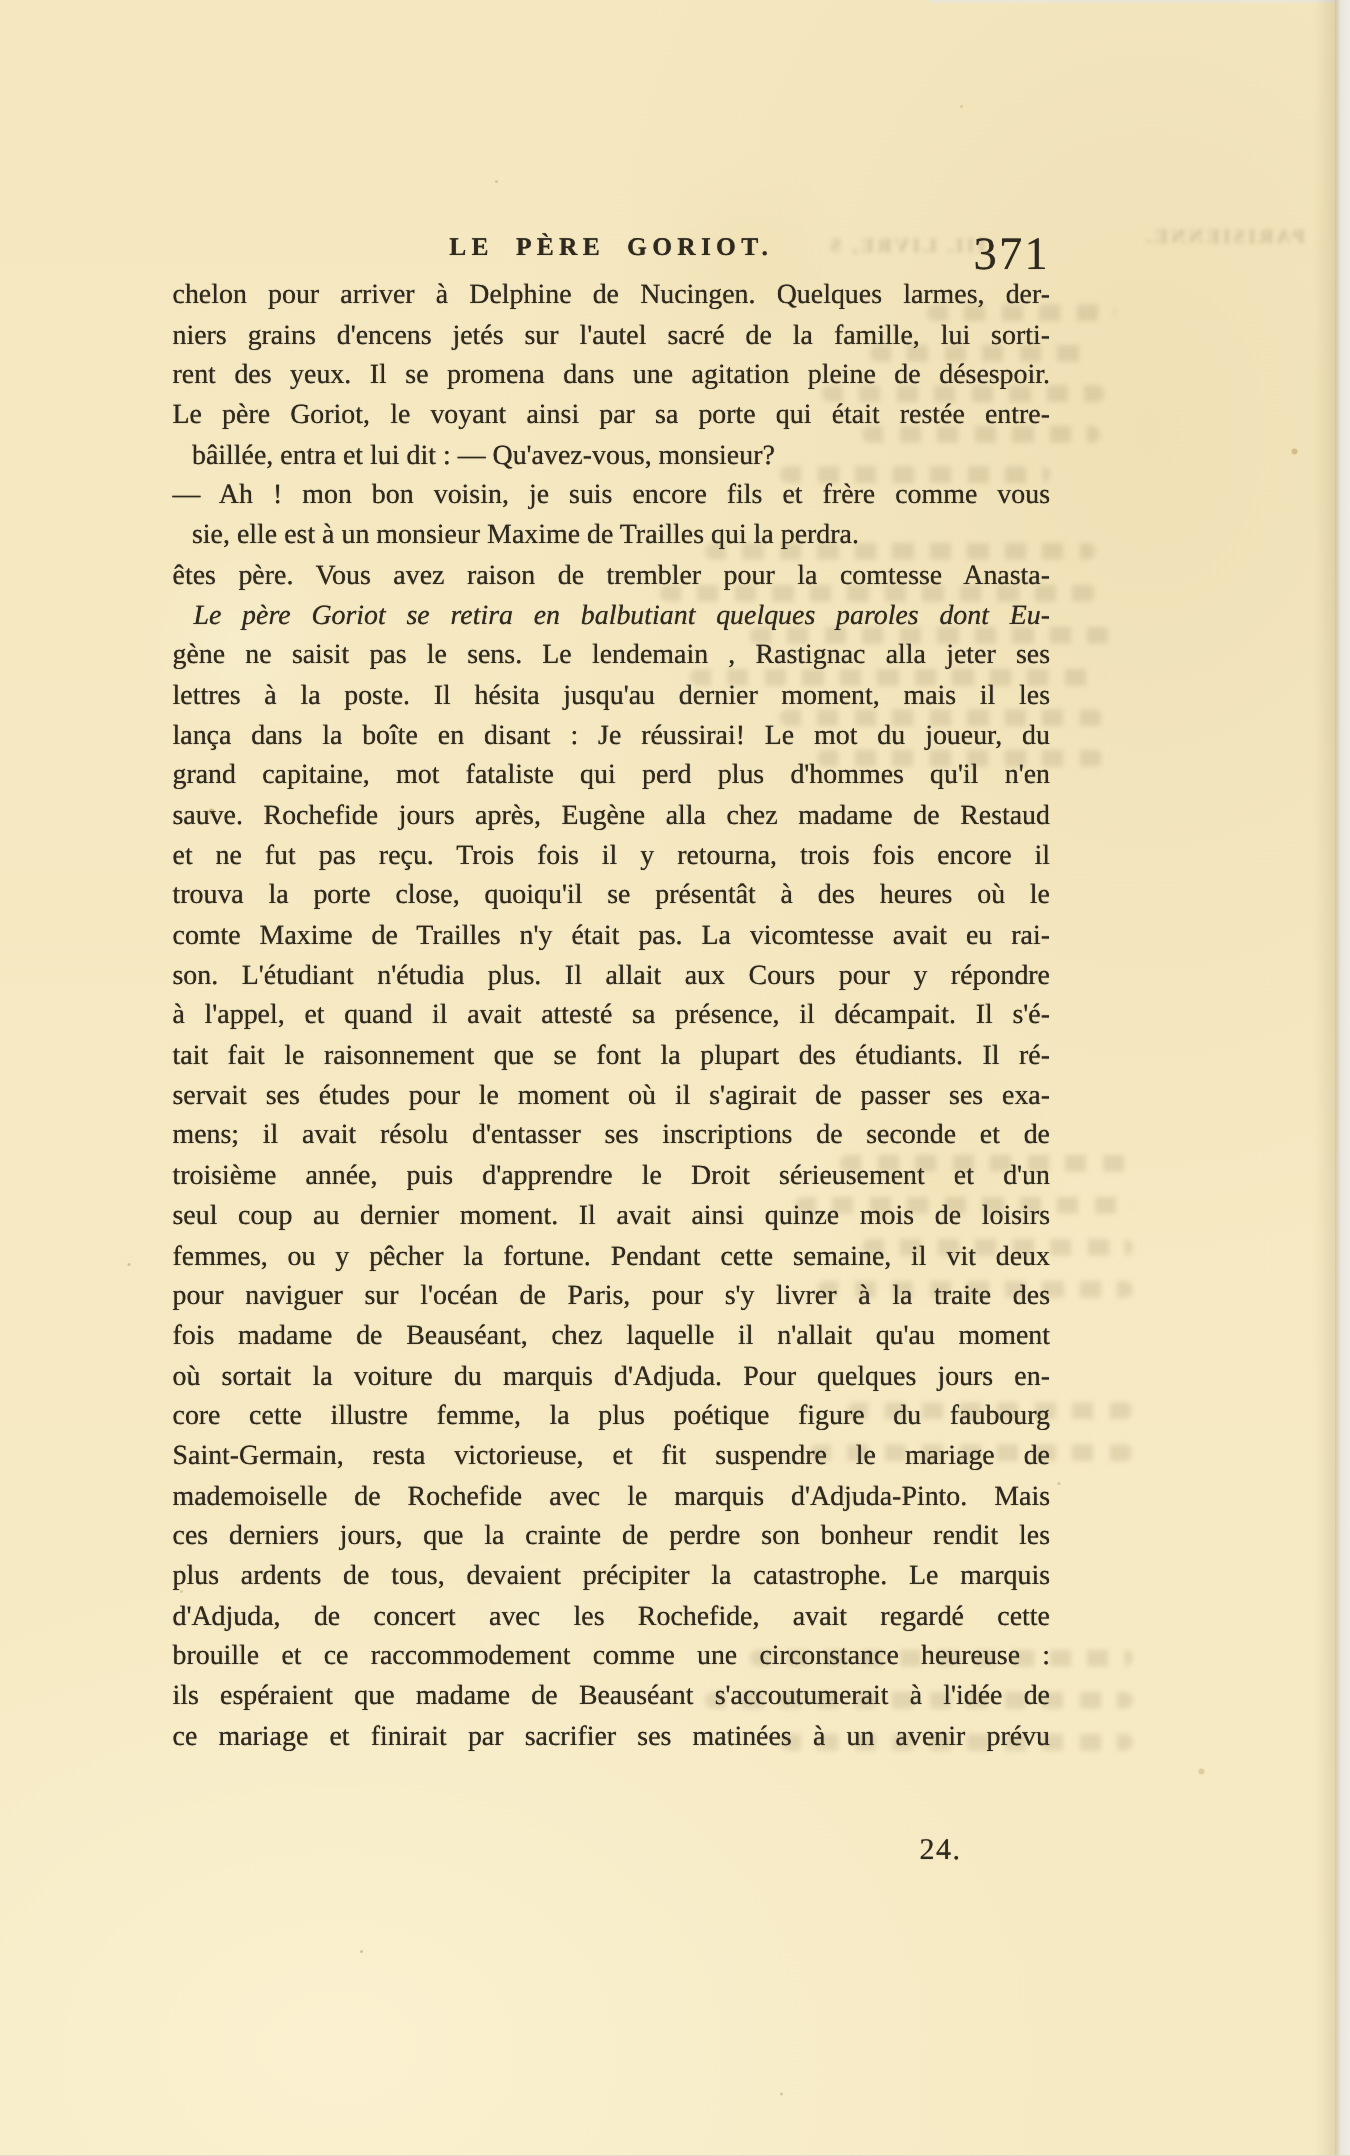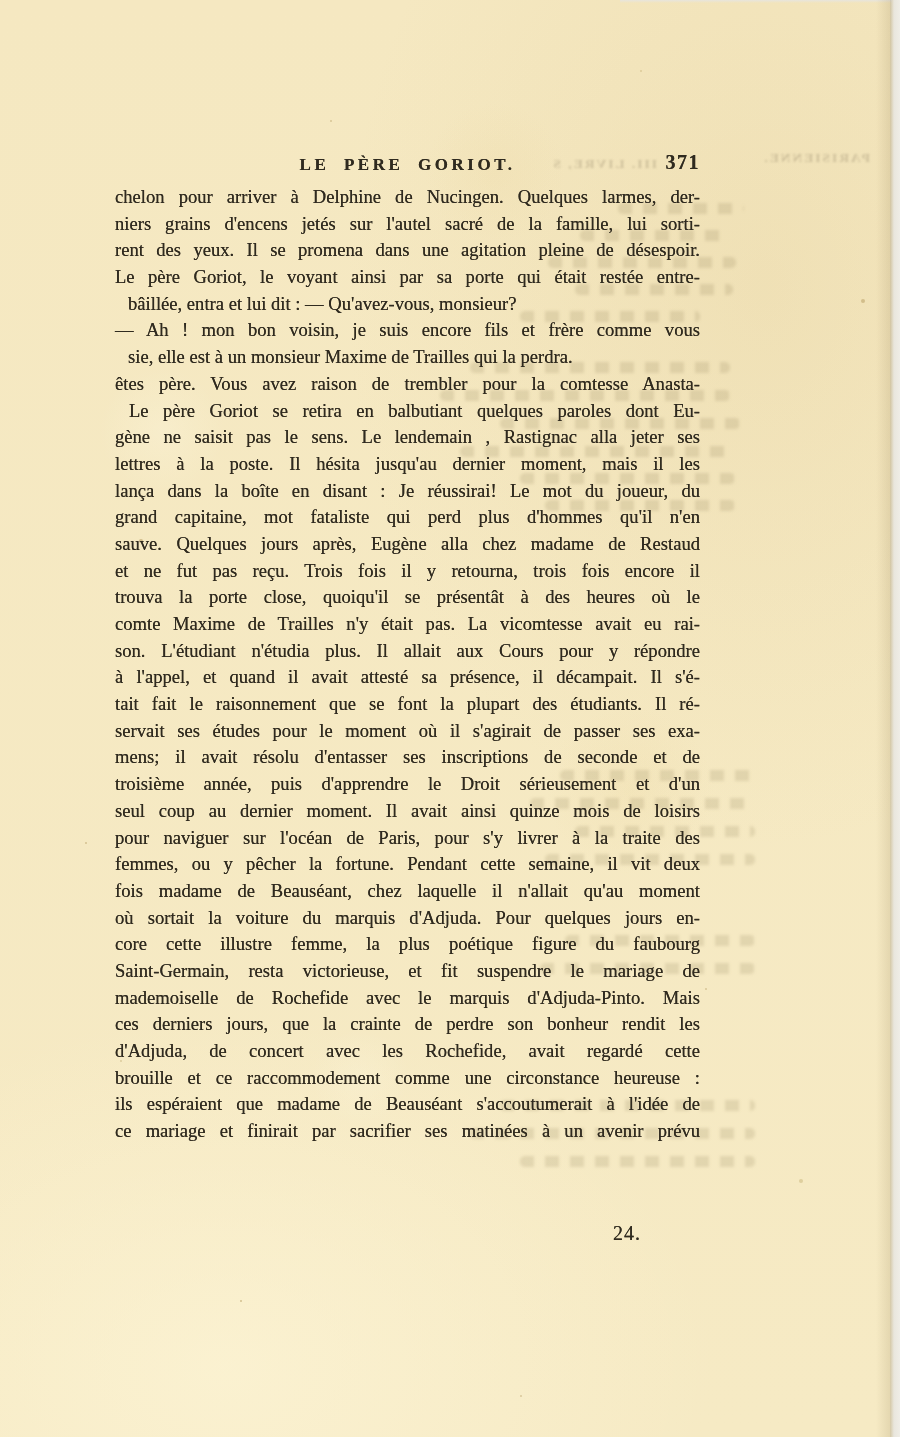--- a/index.html
+++ b/index.html
@@ -62,38 +62,38 @@
   }
   .header-title {
     position: absolute; left: 0; right: 0; top: 1px;
     text-align: center;
     font-size: 17px; font-weight: bold;
     letter-spacing: 3.5px; word-spacing: 7px;
     text-shadow: 0 0 .5px rgba(47,42,31,.8);
   }
   .page-number {
     position: absolute; right: 0; top: -3px;
-    font-size: 20px; font-weight: bold;
+    font-size: 31px; font-weight: normal;
     letter-spacing: 1.5px;
     text-shadow: 0 0 .5px rgba(47,42,31,.7);
   }
 
   .text-block {
     position: absolute; top: 184px; left: 115px; width: 585px;
   }
   .line {
     height: 26.7px; line-height: 26.7px;
     font-size: 18.6px;
     text-align: justify;
     text-align-last: justify;
     white-space: nowrap;
     text-shadow: 0 0 .55px rgba(43,37,26,.85);
   }
   .line.para-end { text-align-last: left; margin-left: 13px; }
-  .line.indent { text-indent: 14px; }
+  .line.indent { text-indent: 14px; font-style: italic; }
 
   .signature-mark {
     position: absolute; top: 1222px; left: 594px;
     font-size: 20px; letter-spacing: 1px;
     text-shadow: 0 0 .5px rgba(43,37,26,.8);
     margin-left: 19px;
   }
 
   
   .ghost { position: absolute; color: #96886a; opacity: .38; filter: blur(1.3px);
@@ -152,39 +152,40 @@
       <div class="line">Le père Goriot, le voyant ainsi par sa porte qui était restée entre-</div>
       <div class="line para-end">bâillée, entra et lui dit : — Qu'avez-vous, monsieur?</div>
       <div class="line">— Ah ! mon bon voisin, je suis encore fils et frère comme vous</div>
       <div class="line para-end">sie, elle est à un monsieur Maxime de Trailles qui la perdra.</div>
       <div class="line">êtes père. Vous avez raison de trembler pour la comtesse Anasta-</div>
       <div class="line indent">Le père Goriot se retira en balbutiant quelques paroles dont Eu-</div>
       <div class="line">gène ne saisit pas le sens. Le lendemain , Rastignac alla jeter ses</div>
       <div class="line">lettres à la poste. Il hésita jusqu'au dernier moment, mais il les</div>
       <div class="line">lança dans la boîte en disant : Je réussirai! Le mot du joueur, du</div>
       <div class="line">grand capitaine, mot fataliste qui perd plus d'hommes qu'il n'en</div>
-      <div class="line">sauve. Quelques jours après, Eugène alla chez madame de Restaud</div>
+      <div class="line">sauve. Rochefide jours après, Eugène alla chez madame de Restaud</div>
       <div class="line">et ne fut pas reçu. Trois fois il y retourna, trois fois encore il</div>
       <div class="line">trouva la porte close, quoiqu'il se présentât à des heures où le</div>
       <div class="line">comte Maxime de Trailles n'y était pas. La vicomtesse avait eu rai-</div>
       <div class="line">son. L'étudiant n'étudia plus. Il allait aux Cours pour y répondre</div>
       <div class="line">à l'appel, et quand il avait attesté sa présence, il décampait. Il s'é-</div>
       <div class="line">tait fait le raisonnement que se font la plupart des étudiants. Il ré-</div>
       <div class="line">servait ses études pour le moment où il s'agirait de passer ses exa-</div>
       <div class="line">mens; il avait résolu d'entasser ses inscriptions de seconde et de</div>
       <div class="line">troisième année, puis d'apprendre le Droit sérieusement et d'un</div>
       <div class="line">seul coup au dernier moment. Il avait ainsi quinze mois de loisirs</div>
+      <div class="line">femmes, ou y pêcher la fortune. Pendant cette semaine, il vit deux</div>
       <div class="line">pour naviguer sur l'océan de Paris, pour s'y livrer à la traite des</div>
-      <div class="line">femmes, ou y pêcher la fortune. Pendant cette semaine, il vit deux</div>
       <div class="line">fois madame de Beauséant, chez laquelle il n'allait qu'au moment</div>
       <div class="line">où sortait la voiture du marquis d'Adjuda. Pour quelques jours en-</div>
       <div class="line">core cette illustre femme, la plus poétique figure du faubourg</div>
       <div class="line">Saint-Germain, resta victorieuse, et fit suspendre le mariage de</div>
       <div class="line">mademoiselle de Rochefide avec le marquis d'Adjuda-Pinto. Mais</div>
       <div class="line">ces derniers jours, que la crainte de perdre son bonheur rendit les</div>
+      <div class="line">plus ardents de tous, devaient précipiter la catastrophe. Le marquis</div>
       <div class="line">d'Adjuda, de concert avec les Rochefide, avait regardé cette</div>
       <div class="line">brouille et ce raccommodement comme une circonstance heureuse :</div>
       <div class="line">ils espéraient que madame de Beauséant s'accoutumerait à l'idée de</div>
       <div class="line">ce mariage et finirait par sacrifier ses matinées à un avenir prévu</div>
     </div>
 
   <div class="signature-mark">24.</div>
 
   <div class="scan-edge-top"></div>
   <div class="scan-edge-right"></div>

